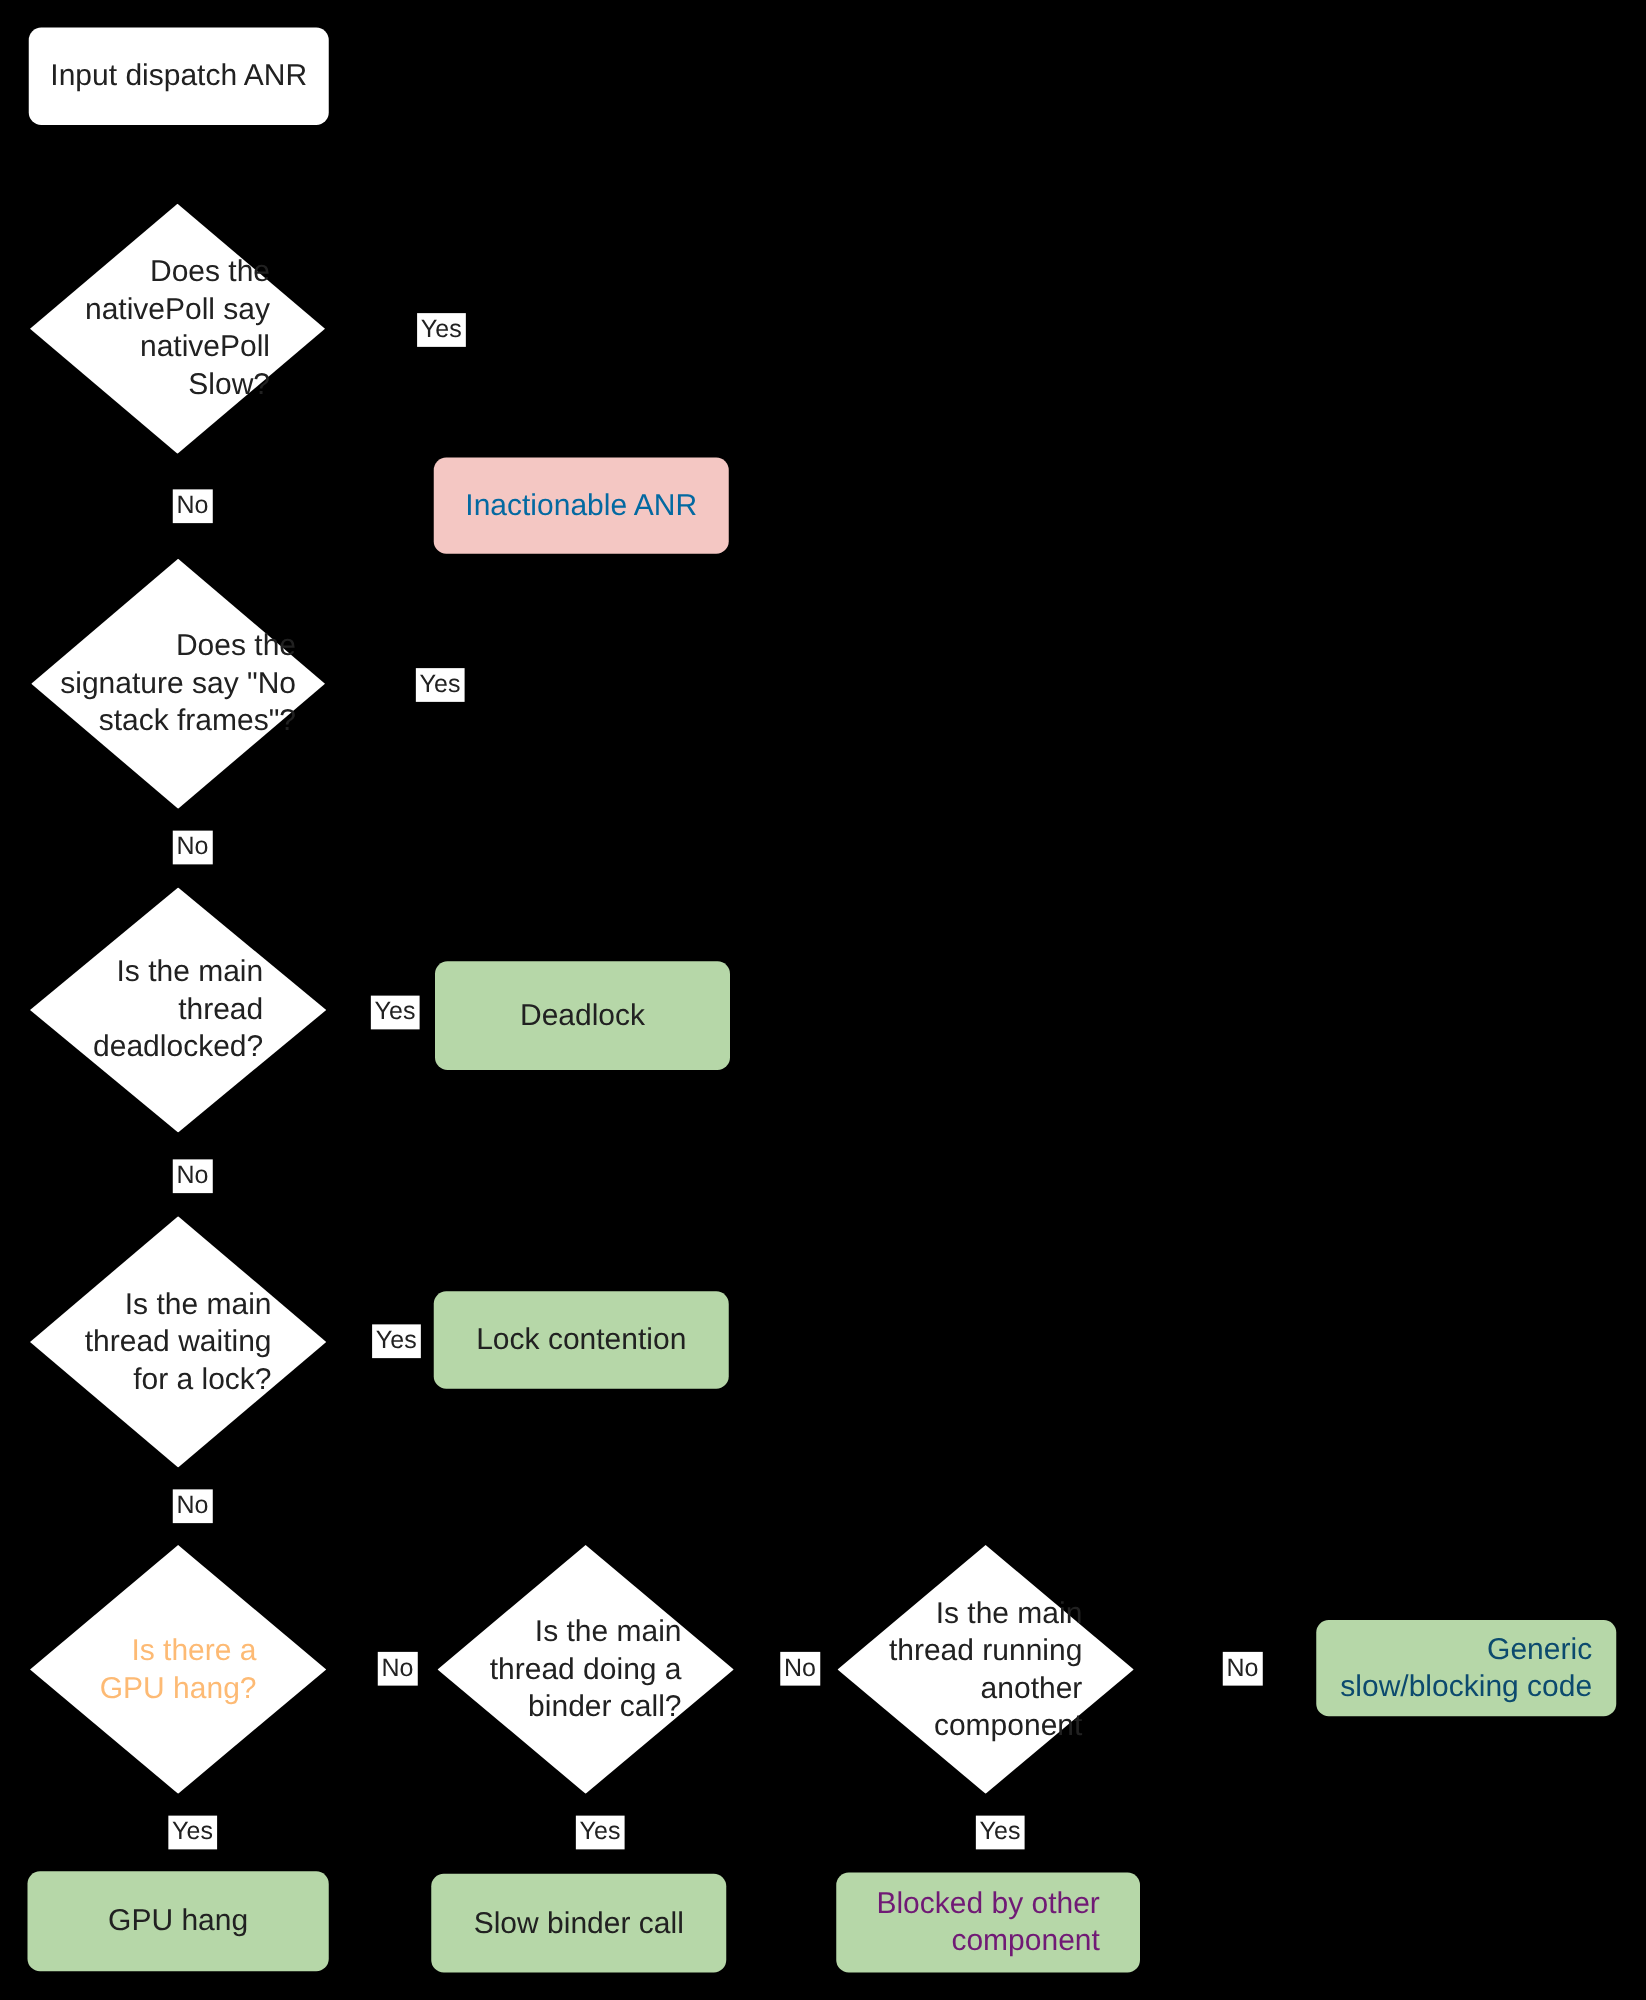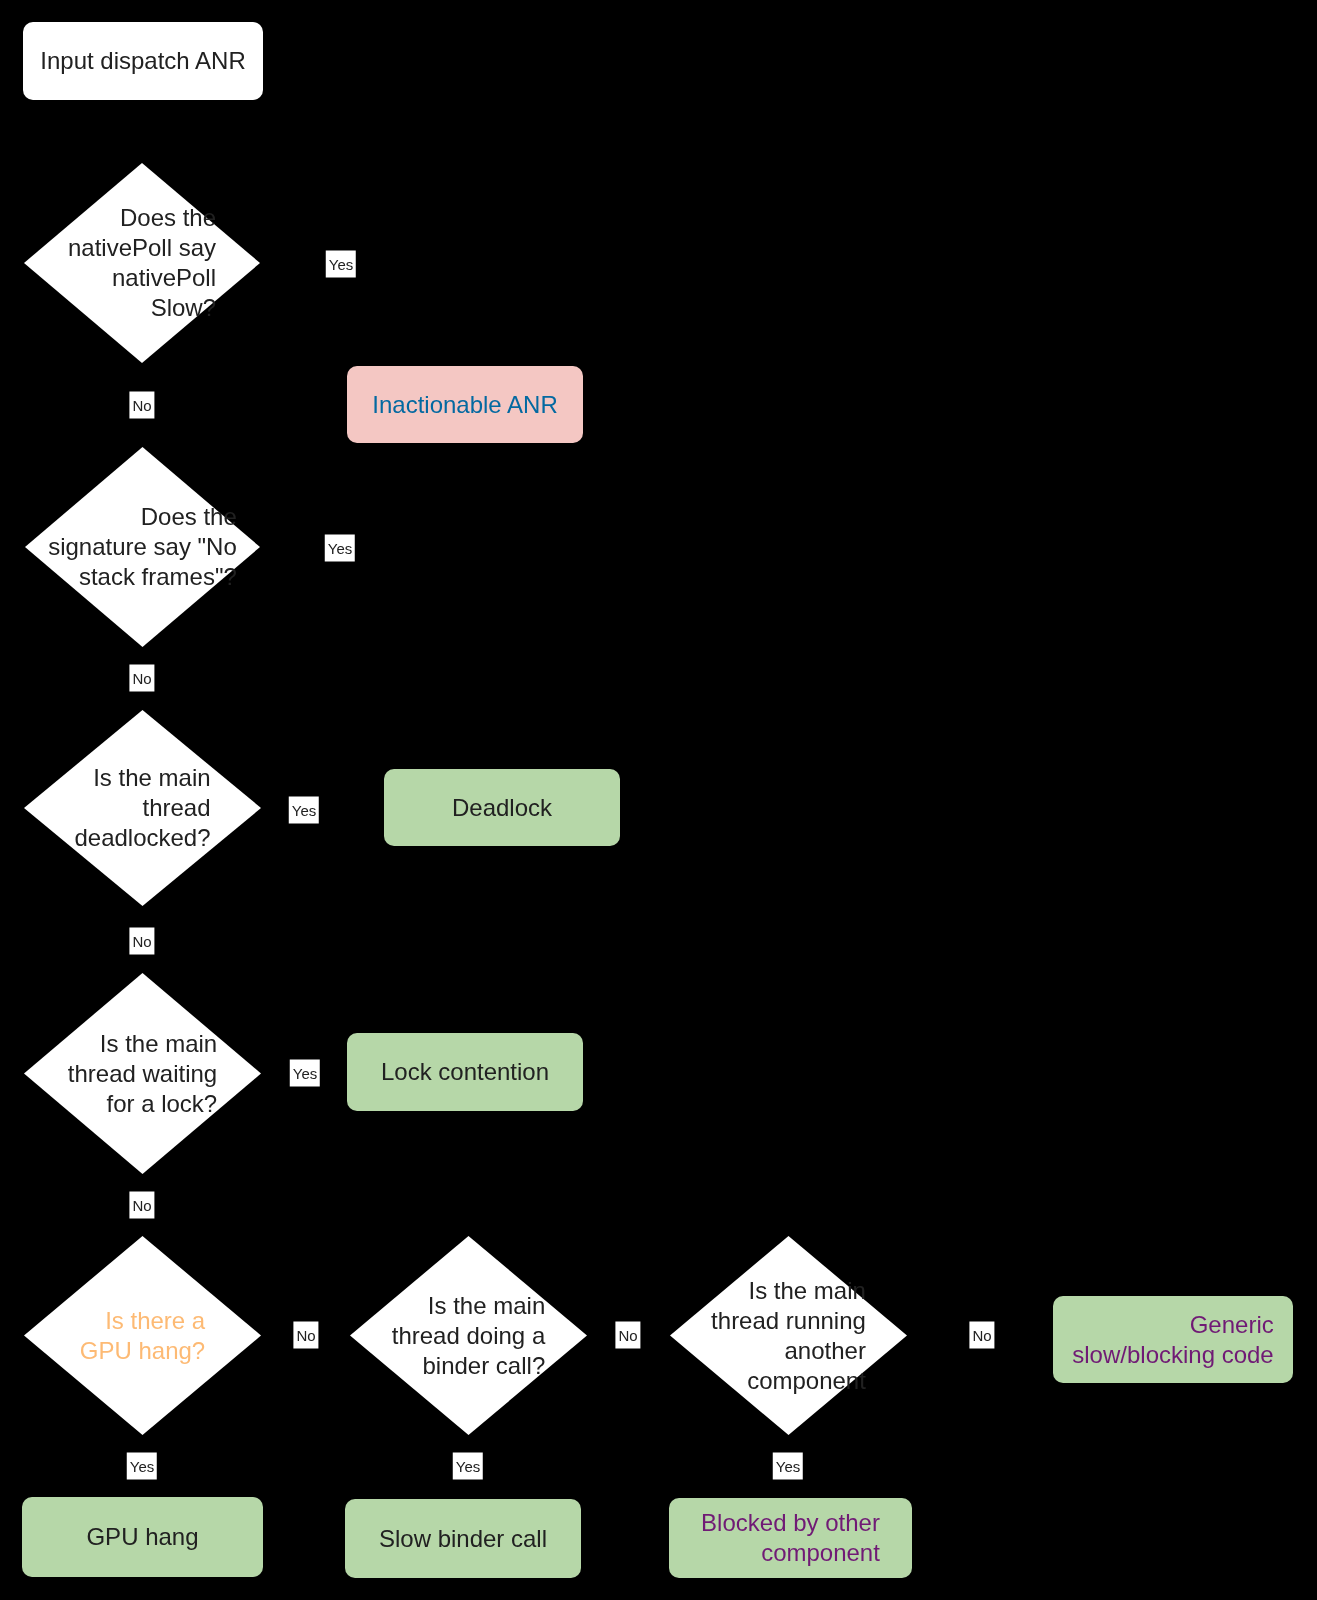--- a/index.html
+++ b/index.html
@@ -40,25 +40,26 @@
   .node-text {
     position: relative;
     z-index: 1;
     white-space: nowrap;
   }
   .edge-label {
     position: absolute;
     transform: translate(-50%, -50%);
     background: #ffffff;
     color: #212121;
-    font-size: 15px;
+    font-size: 20px;
     line-height: 27px;
     padding: 0 3px;
     white-space: nowrap;
     z-index: 2;
+    margin-left: 12px;
   }
 </style>
 </head>
 <body>
 
 <div id="stage" style="width: 1317px; height: 1600px; background: rgb(0, 0, 0);">
     <div class="node rect" style="left: 23px; top: 22px; width: 240px; height: 78px; color: rgb(33, 33, 33); background: rgb(255, 255, 255);">
       <div class="node-text">
         <div>Input dispatch ANR</div>
       </div>
@@ -92,21 +93,21 @@
     <div class="node decision" style="left: 24px; top: 710px; width: 237px; height: 196px; color: rgb(33, 33, 33);">
       <svg class="decision-shape" viewBox="0 0 237 196" preserveAspectRatio="none">
         <polygon points="118.5,0 237,98 118.5,196 0,98" fill="#ffffff"></polygon>
       </svg>
       <div class="node-text">
         <div>Is the main</div>
         <div>thread</div>
         <div>deadlocked?</div>
       </div>
     </div>
-    <div class="node rect" style="left: 348px; top: 769px; width: 236px; height: 77px; color: rgb(33, 33, 33); background: rgb(182, 215, 168); margin-left: 36px;">
+    <div class="node rect" style="left: 348px; top: 769px; width: 236px; height: 87px; color: rgb(33, 33, 33); background: rgb(182, 215, 168);">
       <div class="node-text">
         <div>Deadlock</div>
       </div>
     </div>
     <div class="node decision" style="left: 24px; top: 973px; width: 237px; height: 201px; color: rgb(33, 33, 33);">
       <svg class="decision-shape" viewBox="0 0 237 201" preserveAspectRatio="none">
         <polygon points="118.5,0 237,100.5 118.5,201 0,100.5" fill="#ffffff"></polygon>
       </svg>
       <div class="node-text">
         <div>Is the main</div>
@@ -142,21 +143,21 @@
       <svg class="decision-shape" viewBox="0 0 237 199" preserveAspectRatio="none">
         <polygon points="118.5,0 237,99.5 118.5,199 0,99.5" fill="#ffffff"></polygon>
       </svg>
       <div class="node-text">
         <div>Is the main</div>
         <div>thread running</div>
         <div>another</div>
         <div>component</div>
       </div>
     </div>
-    <div class="node rect" style="left: 1053px; top: 1296px; width: 240px; height: 87px; color: #701a75; background: rgb(182, 215, 168);">
+    <div class="node rect" style="left: 1053px; top: 1296px; width: 240px; height: 77px; color: #0c4a6e; background: rgb(182, 215, 168);">
       <div class="node-text">
         <div>Generic</div>
         <div>slow/blocking code</div>
       </div>
     </div>
     <div class="node rect" style="left: 22px; top: 1497px; width: 241px; height: 80px; color: rgb(33, 33, 33); background: rgb(182, 215, 168);">
       <div class="node-text">
         <div>GPU hang</div>
       </div>
     </div>

